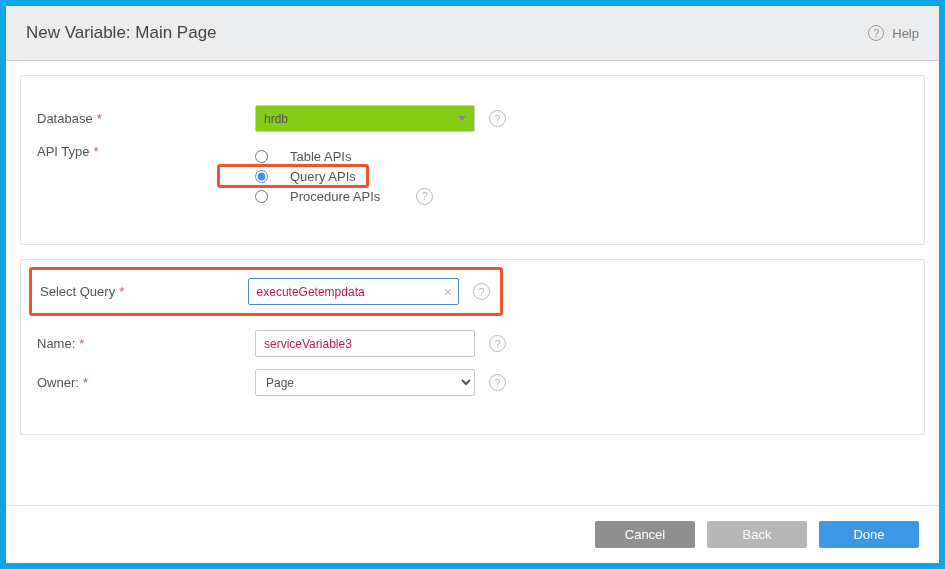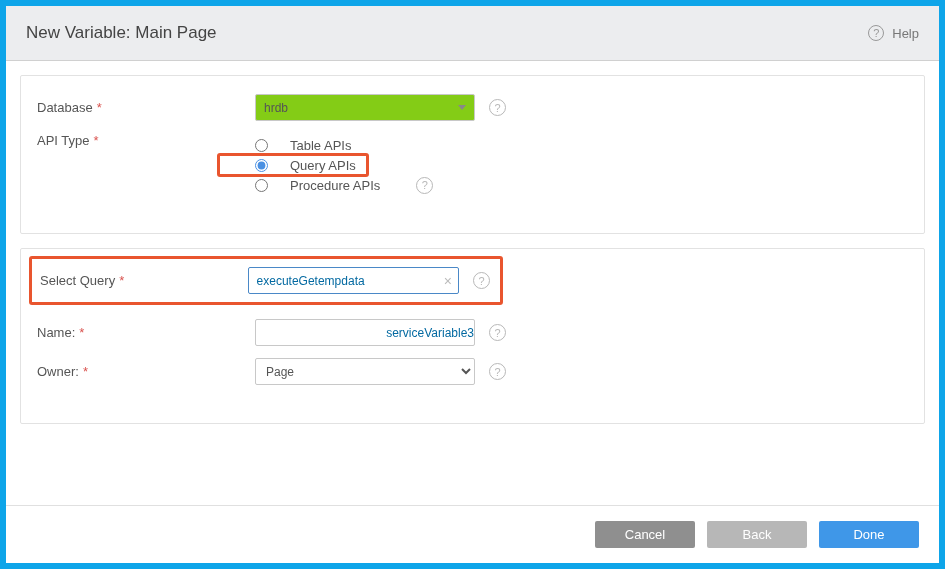--- a/index.html
+++ b/index.html
@@ -4,33 +4,33 @@
 <style>
   * { box-sizing: border-box; }
   html, body { margin:0; padding:0; font-family: Arial, Helvetica, sans-serif; font-size:13px; color:#333; background:#fff; }
   .window { width:945px; height:569px; border:6px solid #0ea5e9; position:relative; display:flex; flex-direction:column; background:#fff;}
   .titlebar { background:#ecedef; height:55px; display:flex; align-items:center; justify-content:space-between; padding:0 20px; border-bottom:1px solid #d0d0d0;}
   .title { font-size:17px; color:#444; }
   .help { display:flex; align-items:center; gap:8px; color:#777; font-size:13px; }
   .help-icon { width:16px; height:16px; border:1.5px solid #999; border-radius:50%; display:flex; align-items:center; justify-content:center; font-size:11px; color:#999; }
   .body { flex:1; background:#fff; padding:14px; overflow:auto;}
   .panel { border:1px solid #e2e2e2; border-radius:2px; background:#fff; padding:18px 14px 26px 14px; margin-bottom:14px;}
-  .row { display:flex; align-items:center; margin-bottom:12px; }
+  .row { display:flex; align-items:center; margin-bottom:12px;margin-top:11px; }
   .row.top { align-items:flex-start; }
   .label { width:220px; font-size:13px; color:#555; padding-left:2px;}
   .req { color:#d9534f; margin-left:4px;}
   .control { width:220px; position:relative;}
   .select-box { width:100%; height:27px; border:1px solid #c8c8c8; border-radius:2px; background:#84cc16; display:flex; align-items:center; justify-content:space-between; padding:0 8px; font-size:12px; color:#555;}
   .chev { width:0; height:0; border-left:4px solid transparent; border-right:4px solid transparent; border-top:5px solid #888;}
   .info { width:17px; height:17px; border:1.5px solid #b8b8b8; border-radius:50%; display:flex; align-items:center; justify-content:center; font-size:11px; color:#b8b8b8; margin-left:14px; flex:0 0 auto;}
   .radios { padding-top:2px;}
   .radio-line { display:flex; align-items:center; gap:22px; height:20px; font-size:13px; color:#555;}
   input[type=radio]{ accent-color:#4a90e2; margin:0;}
   .highlight-box { border:3px solid #e9552e; border-radius:3px; position:absolute; pointer-events:none;}
-  .text-input { width:100%; height:27px; border:1px solid #4a88c7; border-radius:2px; padding:0 26px 0 8px; font-size:12px; color:#0369a1; outline:none;}
+  .text-input { width:100%; height:27px; border:1px solid #4a88c7; border-radius:2px; padding:0 26px 0 8px; font-size:12px; color:#be185d; outline:none;}
   .text-input.plain { border:1px solid #c8c8c8;}
   .clear-x { position:absolute; right:7px; top:50%; transform:translateY(-50%); color:#bbb; font-size:14px; line-height:1;}
   .native-select { width:100%; height:27px; border:1px solid #c8c8c8; border-radius:2px; background:#fff; font-size:12px; color:#555; padding:0 6px;}
   .footer { height:58px; border-top:1px solid #e0e0e0; background:#fff; display:flex; align-items:center; justify-content:flex-end; padding:0 20px; gap:12px;}
   .btn { width:100px; height:27px; border:none; border-radius:2px; font-size:13px; color:#fff; display:flex; align-items:center; justify-content:center;}
   .btn-g { background:#8f8f8f;}
   .btn-g2 { background:#b7b7b7;}
   .btn-p { background:#3f97e8;}
   .rel { position:relative;}
   .row-hl { border:3px solid #e9552e; border-radius:3px; padding:8px 10px 8px 6px; margin:-3px 400px 14px -6px;}
@@ -102,21 +102,21 @@
           <span class="clear-x">×</span>
         </div>
         <div class="info">?</div>
       </div>
 
       <div class="row">
         <div class="label">
           <span>Name:</span><span class="req">*</span>
         </div>
         <div class="control">
-          <input class="text-input plain" style="padding-right: 0; text-align: right;" value="serviceVariable3">
+          <input class="text-input plain" style="padding-right: 0;" value="serviceVariable3">
         </div>
         <div class="info">?</div>
       </div>
 
       <div class="row">
         <div class="label">
           <span>Owner:</span><span class="req">*</span>
         </div>
         <div class="control">
           <select class="native-select">

